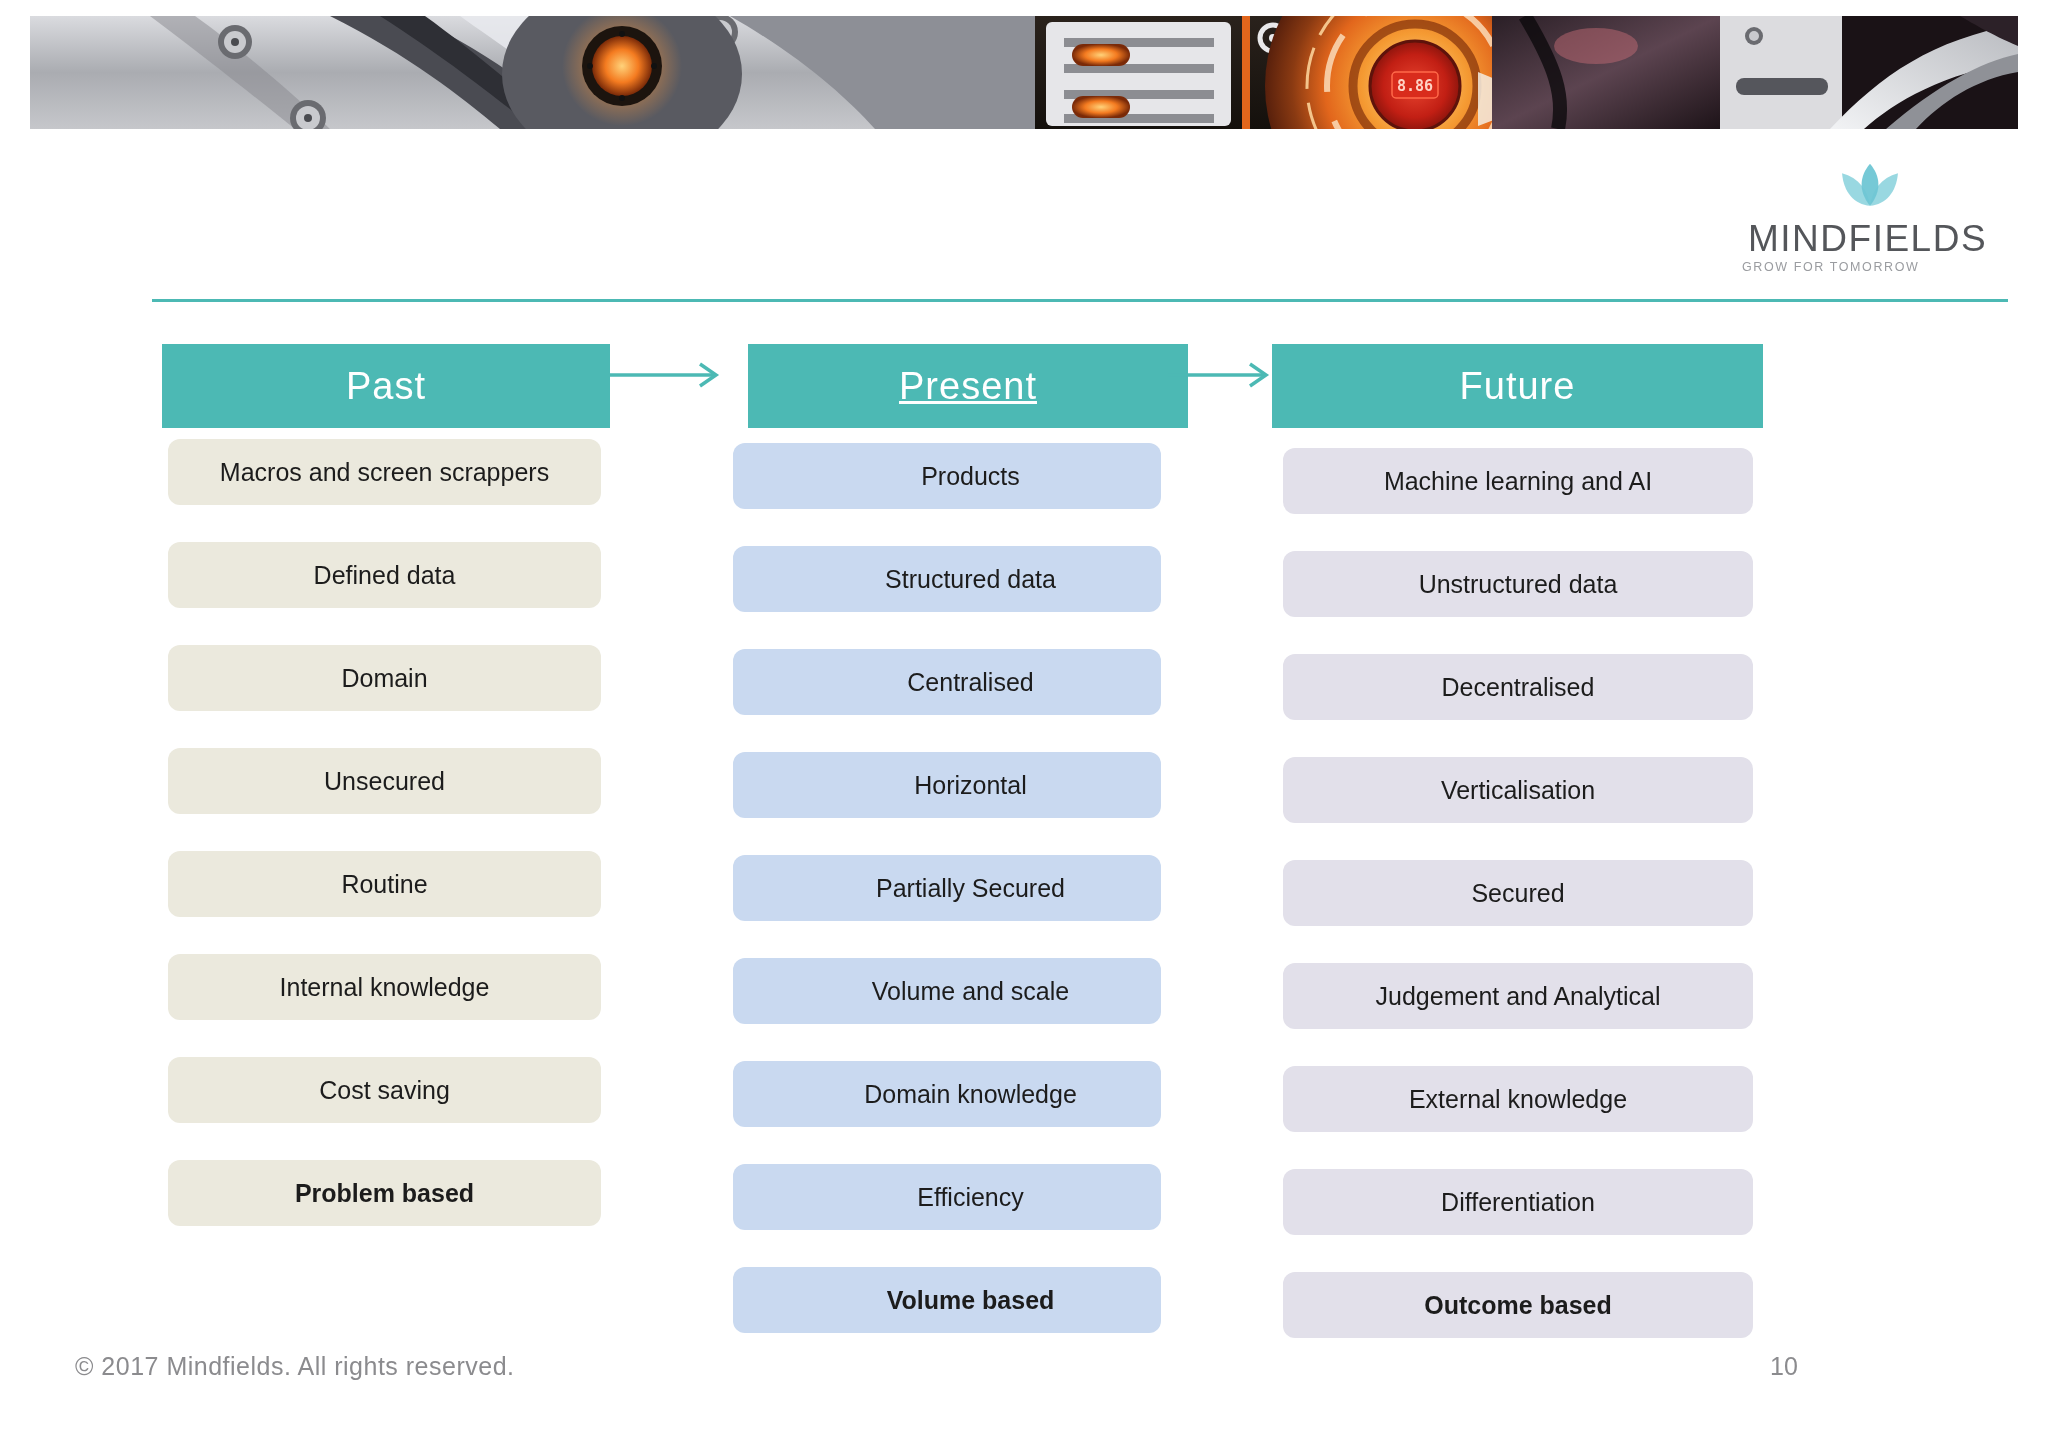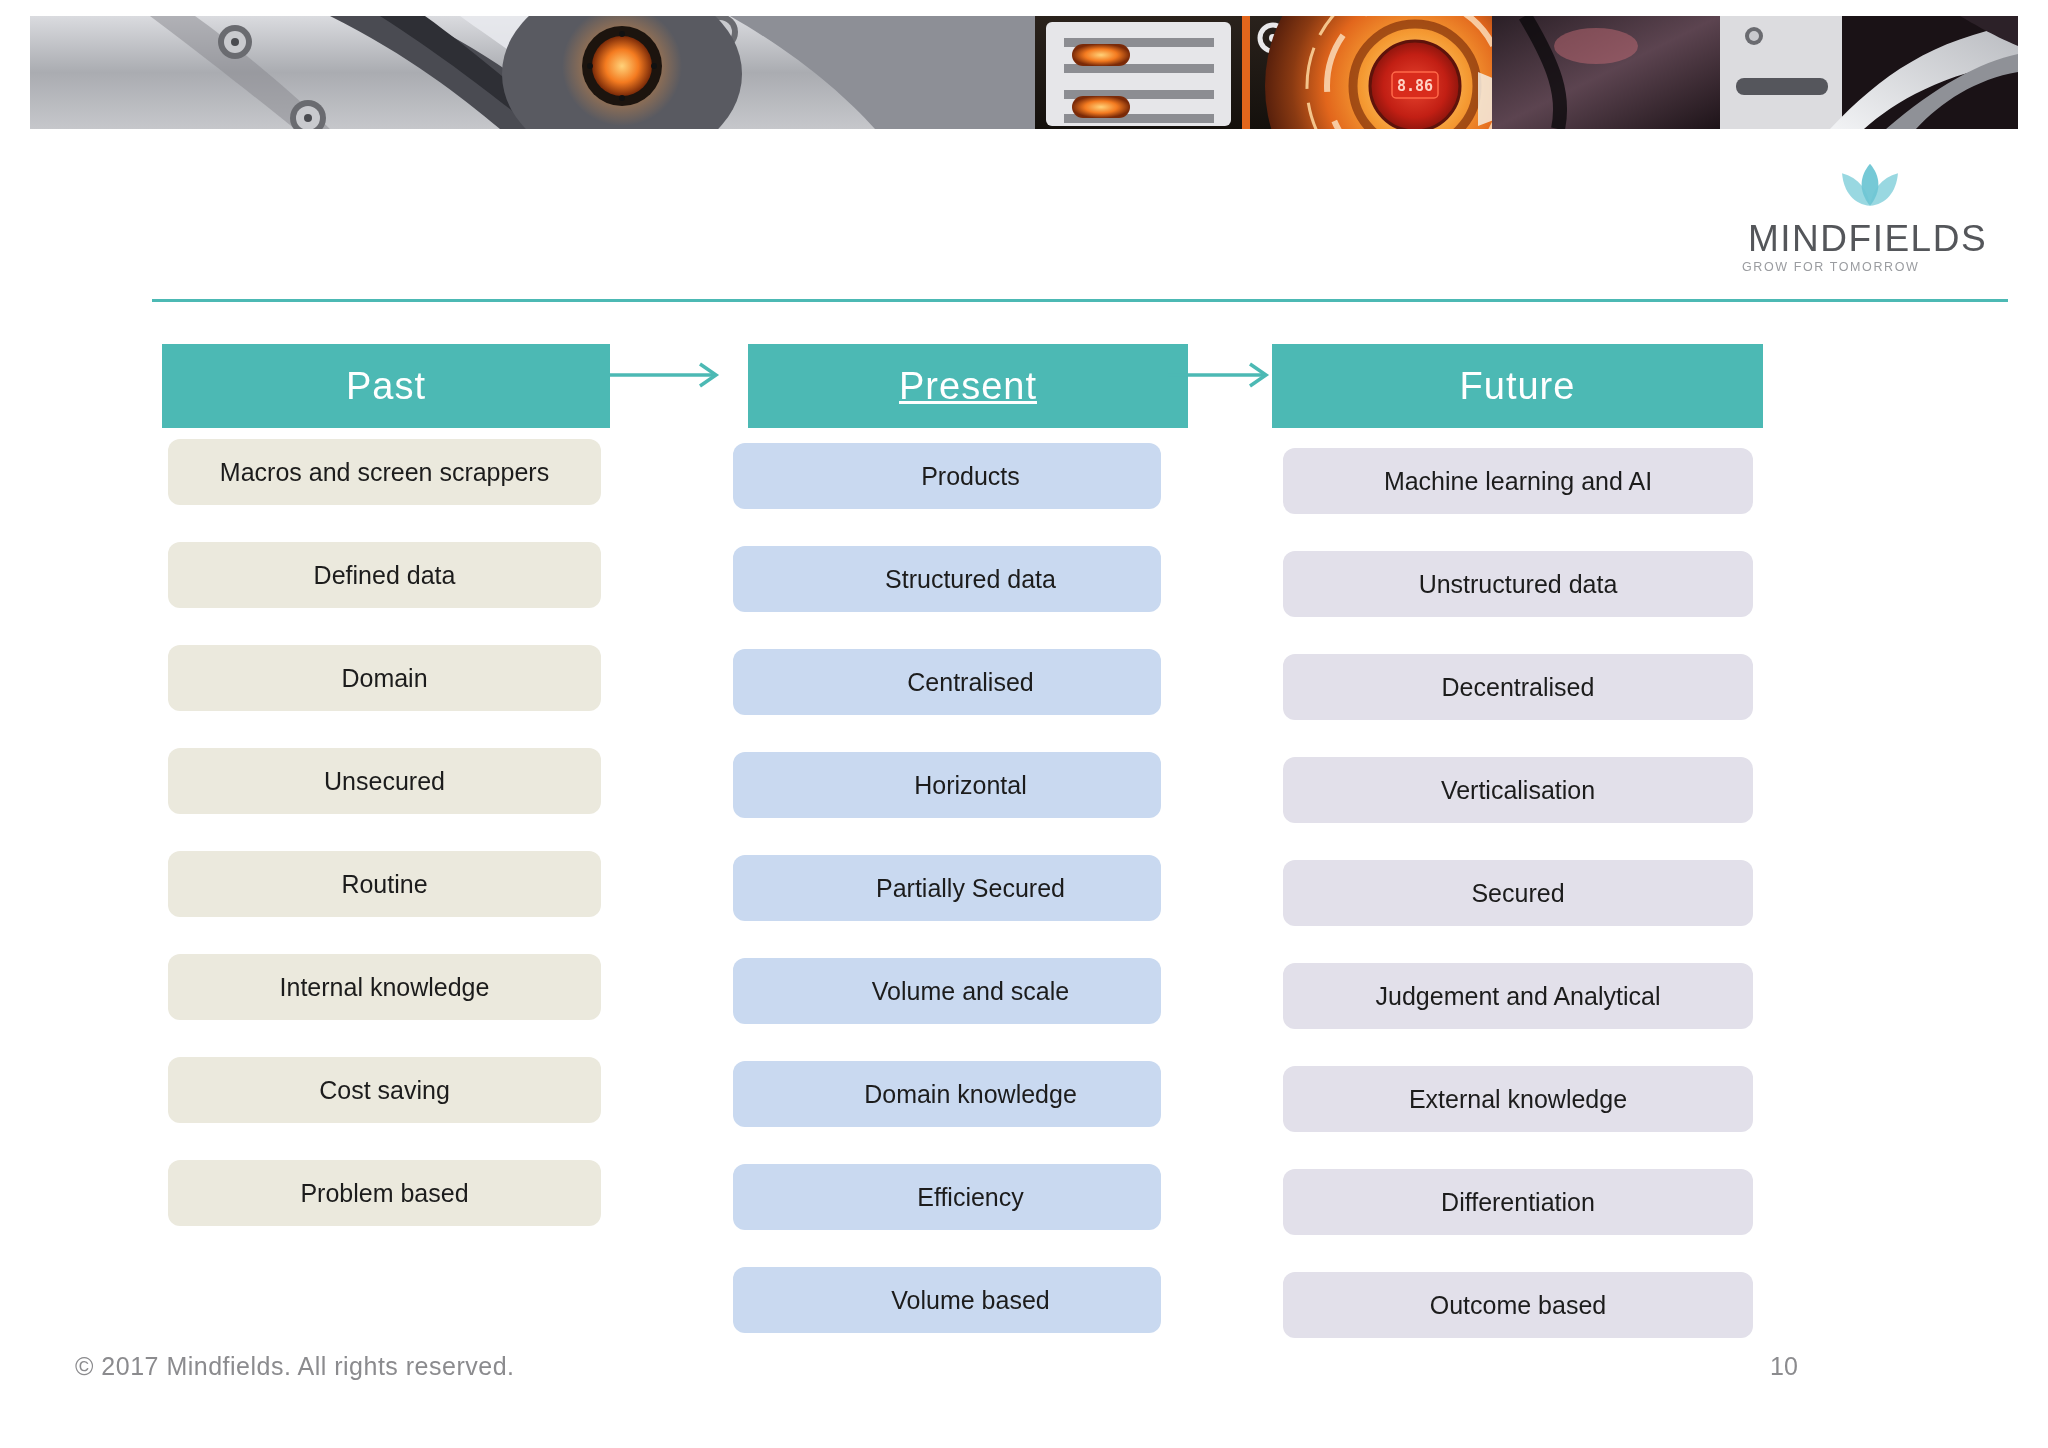--- a/index.html
+++ b/index.html
@@ -50,21 +50,21 @@
   .items{position:absolute;display:flex;flex-direction:column;}
   .items-past{left:168px;top:439px;width:433px;}
   .items-present{left:733px;top:443px;width:428px;}
   .items-future{left:1283px;top:448px;width:470px;}
   .item{
     height:66px;margin-bottom:37px;border-radius:12px;
     display:flex;align-items:center;justify-content:center;
     font-size:25px;color:var(--item-text,#1c1c1c);
     text-align:center;
   }
-  .item:last-child{margin-bottom:0;}
+  .item:last-child{margin-bottom:0;font-weight:bold;}
   .item.past{background:var(--past-box,#ebe9dd);}
   .item.present{background:var(--present-box,#c9d9f0);padding-left:47px;}
   .item.future{background:var(--future-box,#e2e0ea);}
   
   .copyright{
     position:absolute;left:75px;top:1352px;
     font-size:25px;color:var(--footer-text,#8b8b8e);letter-spacing:.5px;
   }
   .page-number{
     position:absolute;left:1770px;top:1352px;

